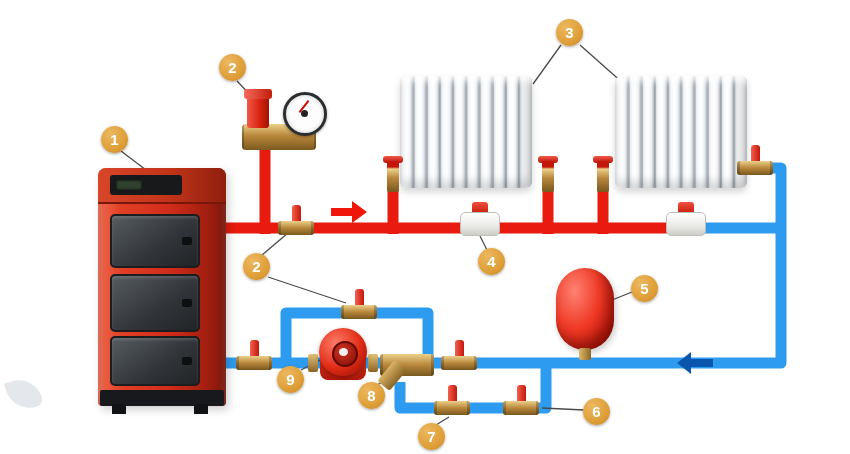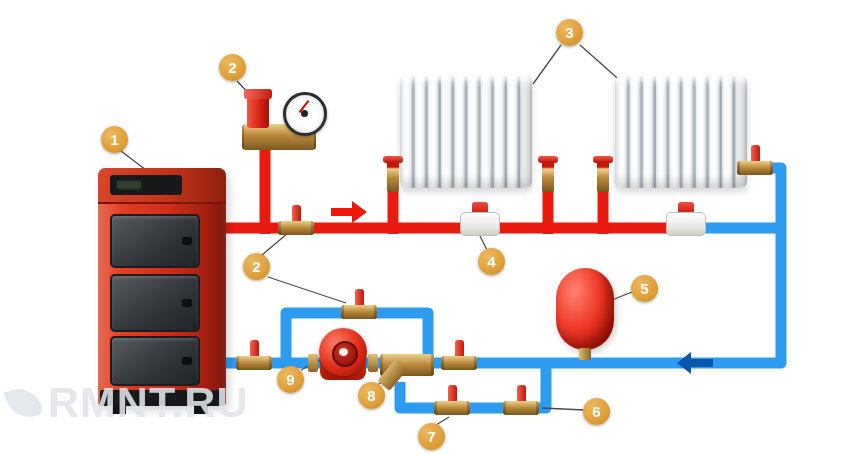--- a/index.html
+++ b/index.html
@@ -246,21 +246,20 @@
     <div class="pump-volute"></div>
     <div class="pump-motor"></div>
     <div class="pump-cap"></div>
     <div class="pump-badge"></div>
   </div>
 
   <div class="strainer"></div>
 
   <div class="watermark">
     <div class="wm-logo"></div>
-    <span>RMNT.RU</span>
   </div>
 
   <div class="badge b1">1</div>
   <div class="badge b2">2</div>
   <div class="badge b3">3</div>
   <div class="badge b4">4</div>
   <div class="badge b5">5</div>
   <div class="badge b6">6</div>
   <div class="badge b7">7</div>
   <div class="badge b8">8</div>

